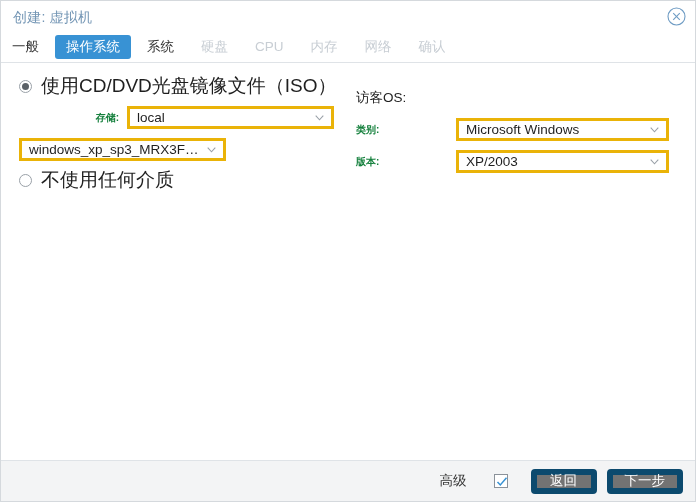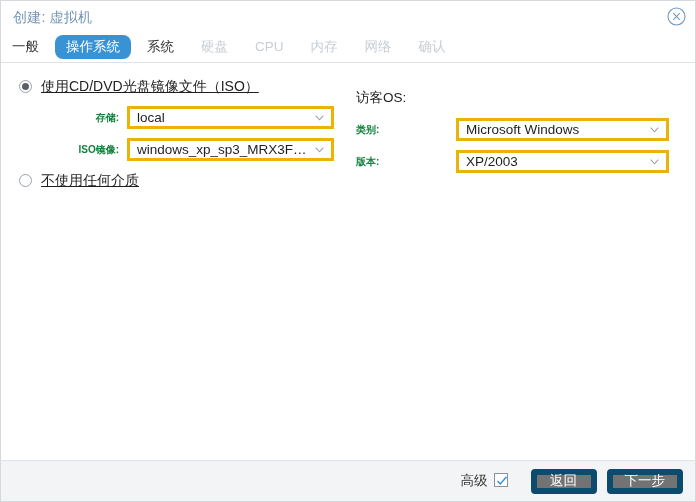--- a/index.html
+++ b/index.html
@@ -70,21 +70,20 @@
     margin-right: 5px;
     border-radius: 3px;
     color: #333333;
     white-space: nowrap;
     cursor: pointer;
     line-height: 16px;
   }
   .tab.active {
     background: #3892d4;
     color: #ffffff;
-    border-radius: 8px;
   }
   .tab.disabled {
     color: #c8ced4;
     cursor: default;
   }
 
   
   .content {
     flex: 1 1 auto;
     position: relative;
@@ -133,24 +132,23 @@
     left: 50%;
     top: 50%;
     width: 7px;
     height: 7px;
     margin-left: -3.5px;
     margin-top: -3.5px;
     border-radius: 50%;
     background: #5a6066;
   }
   .radio-label {
-    font-size: 14px;
+    font-size: 19px;
     color: #1f1f1f;
     line-height: 16px;
-    text-decoration: underline;
   }
 
   
   .field-row {
     display: flex;
     align-items: center;
     margin-top: 9px;
   }
 
   .field-label {
@@ -213,22 +211,24 @@
     background: #f3f4f5;
     border-top: 1px solid #dfe3e7;
     box-sizing: border-box;
     display: flex;
     align-items: center;
     justify-content: flex-end;
     padding-right: 12px;
   }
   .adv-wrap {
     display: flex;
+    align-items: center;
     margin-right: 13px;
     cursor: pointer;
+    gap: 21px;
   }
   .adv-label {
     font-size: 13.5px;
     color: #333333;
     margin-right: 6px;
     line-height: 16px;
   }
   .checkbox {
     width: 14px;
     height: 14px;
@@ -304,21 +304,20 @@
           <span class="select-value">local</span>
           <span class="chevron">
             <svg width="9" height="6" viewBox="0 0 9 6">
               <polyline points="0.7,0.7 4.5,4.8 8.3,0.7" fill="none" stroke="#9aa1a8" stroke-width="1.1"></polyline>
             </svg>
           </span>
         </div>
       </div>
 
       <div class="field-row">
-        <span class="field-label">ISO镜像:</span>
         <div class="select">
           <span class="select-value">windows_xp_sp3_MRX3F_47B</span>
           <span class="chevron">
             <svg width="9" height="6" viewBox="0 0 9 6">
               <polyline points="0.7,0.7 4.5,4.8 8.3,0.7" fill="none" stroke="#9aa1a8" stroke-width="1.1"></polyline>
             </svg>
           </span>
         </div>
       </div>
 

